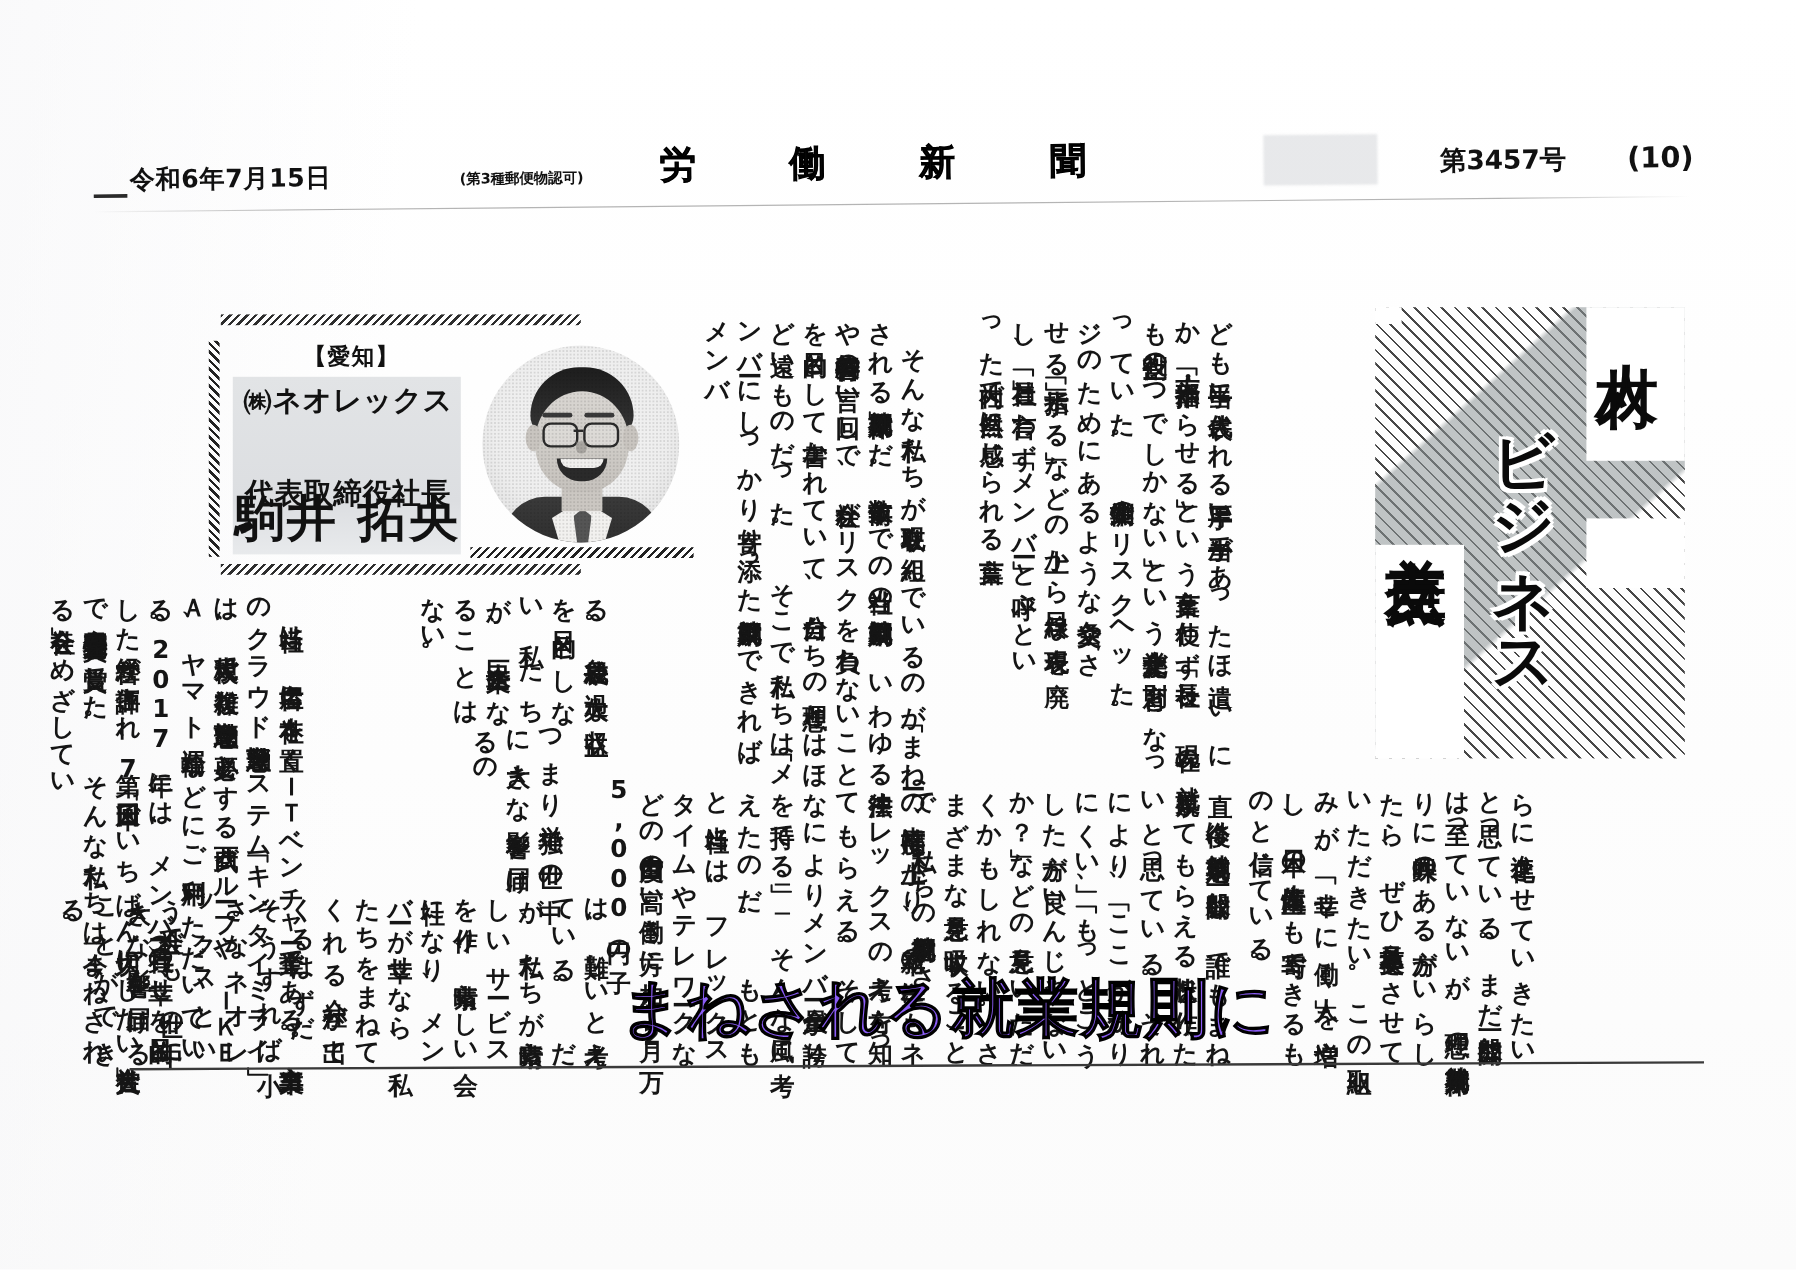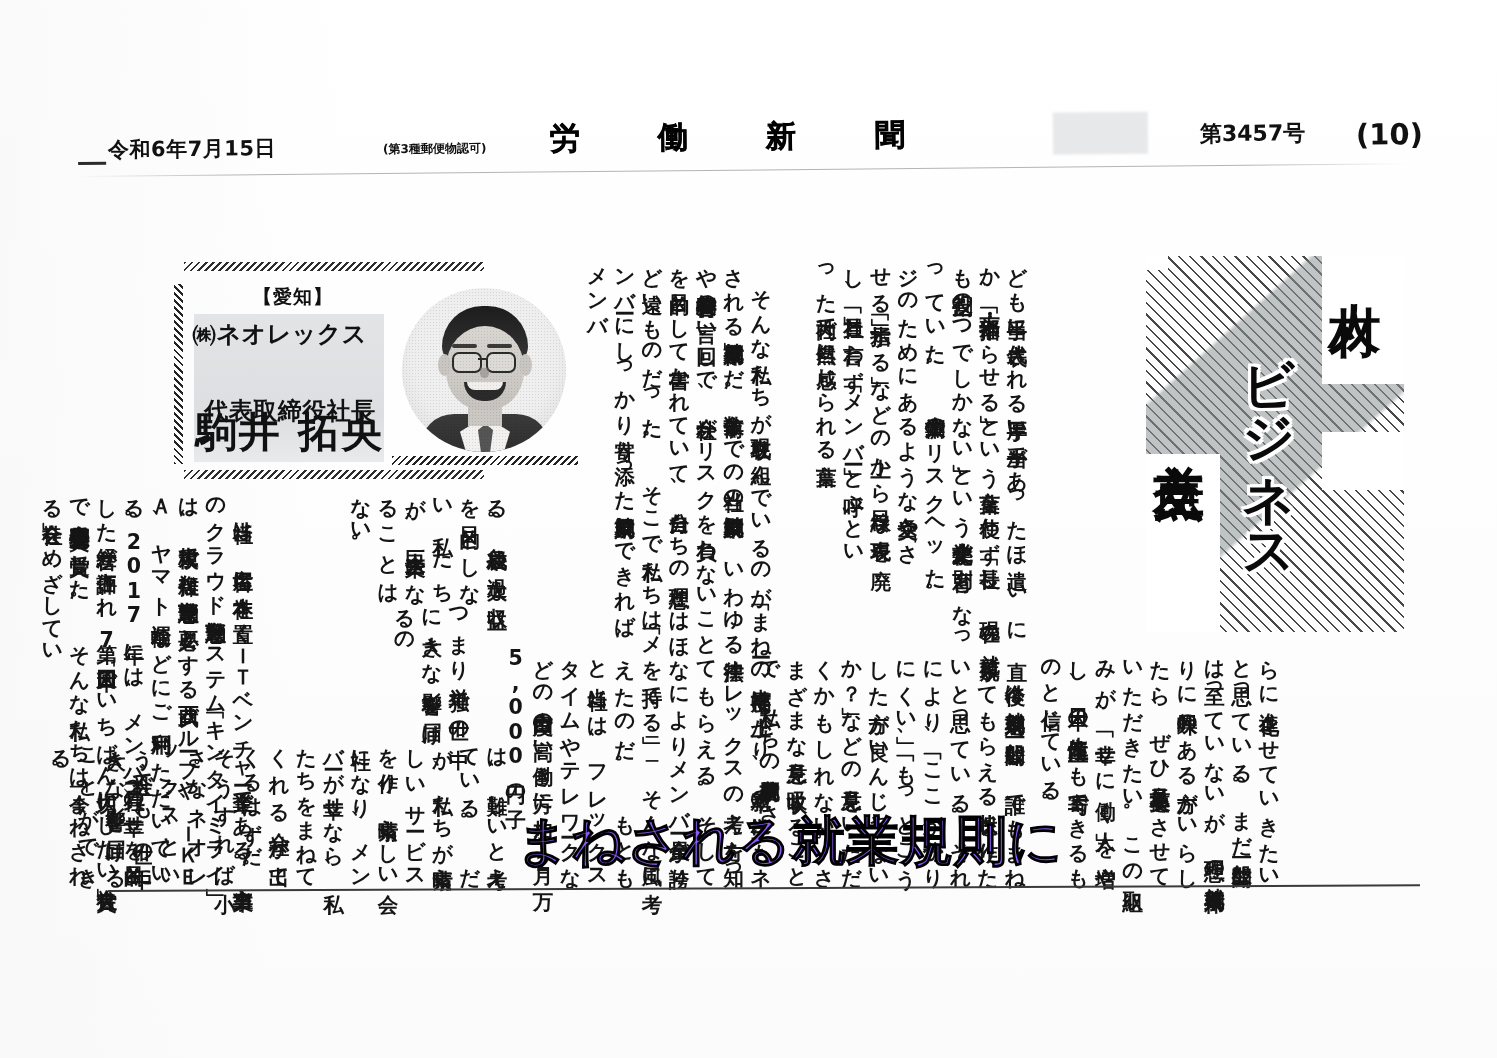--- a/index.html
+++ b/index.html
@@ -40,21 +40,21 @@
   .masthead .t1{left:472px;}
   .masthead .t2{left:580px;}
   .masthead .t3{left:688px;}
   .masthead .t4{left:797px;}
   .masthead .issue{
     position:absolute;left:1122px;top:12px;
     font-size:22px;font-weight:700;white-space:nowrap;
   }
   .masthead .page-no{
     position:absolute;left:1278px;top:12px;
-    font-size:29px;font-weight:700;white-space:nowrap;
+    font-size:24px;font-weight:700;white-space:nowrap;
   }
   .masthead .smudge{
     position:absolute;left:975px;top:4px;width:95px;height:42px;
     background:rgba(200,203,208,.42);filter:blur(1px);
   }
   .masthead .hair{
     position:absolute;left:0;top:58px;width:1330px;height:1px;
     background:linear-gradient(90deg,rgba(160,160,160,.0),rgba(140,140,140,.65) 12%,rgba(140,140,140,.65) 88%,rgba(160,160,160,0));
   }
 
@@ -134,21 +134,21 @@
   }
   .prefecture{
     position:absolute;left:92px;top:22px;width:150px;
     text-align:center;font-size:19px;font-weight:700;letter-spacing:1px;
   }
   .name-plate{
     position:absolute;left:68px;top:52px;width:190px;height:148px;
     background:linear-gradient(180deg,#e2e4e6 0%,#dcdee1 70%,#e8eaec 100%);
   }
   .company{
-    position:absolute;left:66px;top:56px;width:196px;
+    position:absolute;left:66px;top:56px;width:196px;text-align:center;
     font-size:24px;font-weight:700;letter-spacing:.5px;white-space:nowrap;
   }
   .role{
     position:absolute;left:66px;top:96px;width:196px;text-align:center;
     font-size:24px;font-weight:700;letter-spacing:.5px;white-space:nowrap;margin-top:37px;
   }
   .person{
     position:absolute;left:66px;top:143px;width:196px;text-align:center;
     font-size:41px;font-weight:700;letter-spacing:2px;white-space:nowrap;
   }

